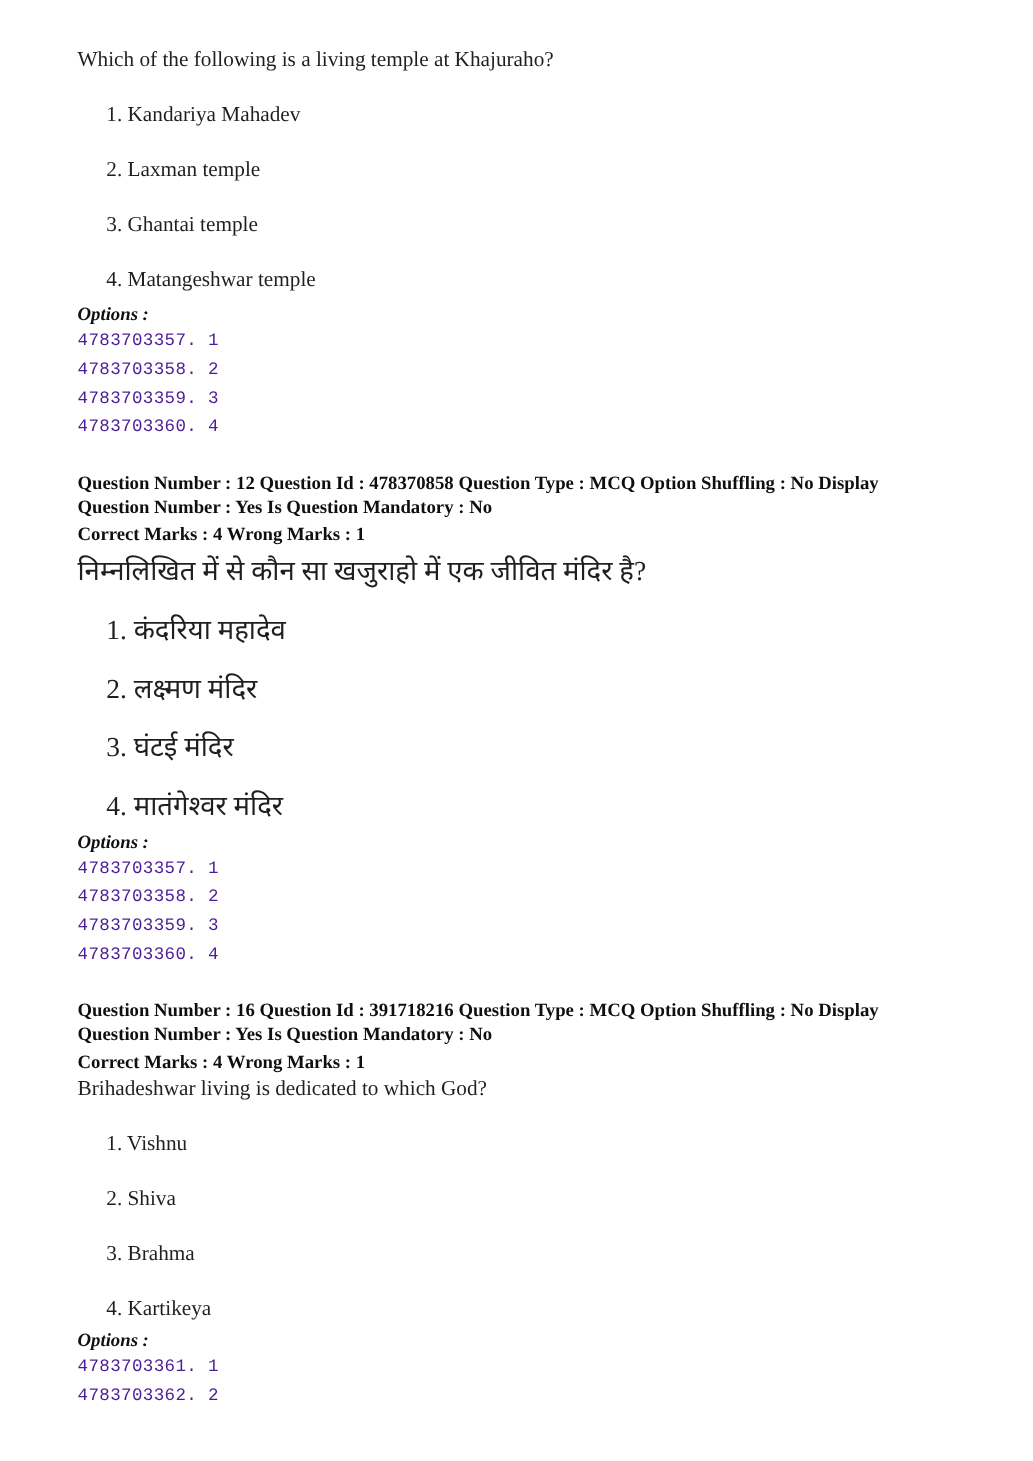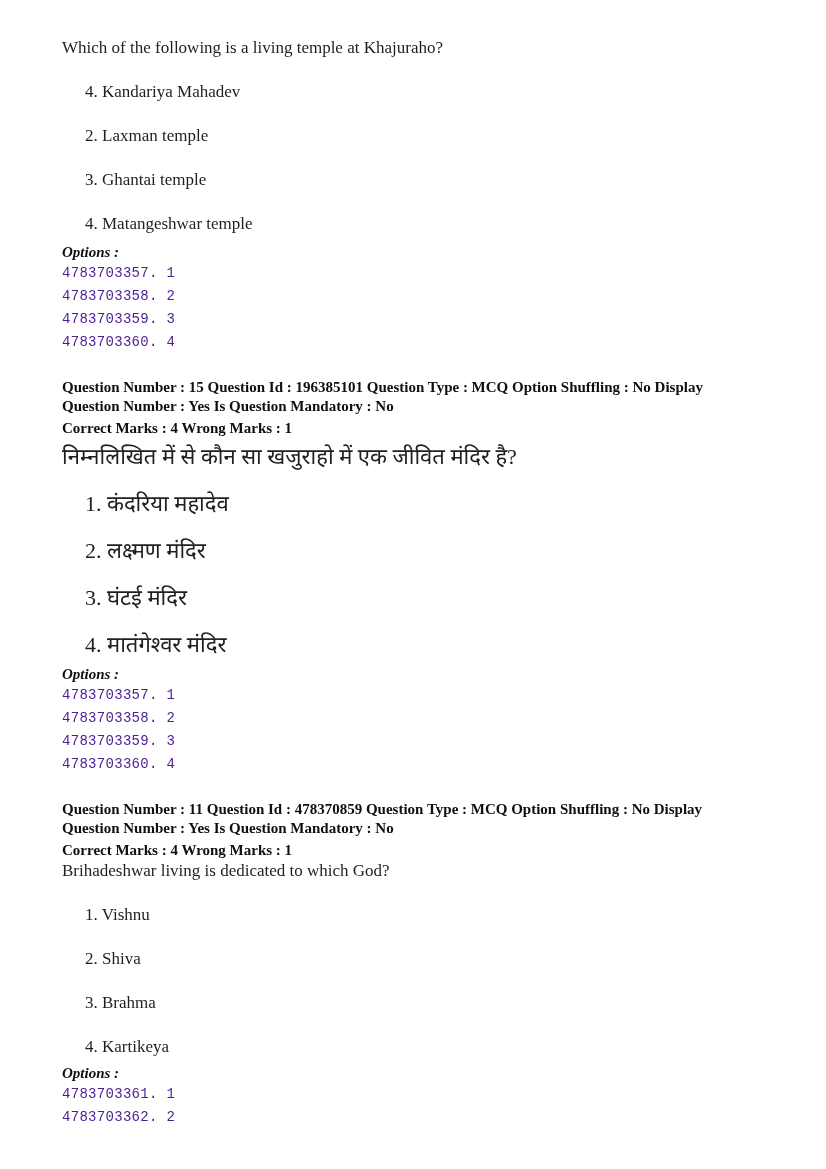--- a/index.html
+++ b/index.html
@@ -25,52 +25,52 @@
   .opt-label-tight { margin-top: 6px; }
   .q-en2    { font-size: 17px; line-height: 20px; margin-top: 1px; }
 </style>
 </head>
 <body>
 
 <div class="page">
 
   <section>
     <p class="q-text">Which of the following is a living temple at Khajuraho?</p>
-    <p class="opt">4. Kandariya Mahadev</p>
+    <p class="opt">1. Kandariya Mahadev</p>
     <p class="opt">2. Laxman temple</p>
     <p class="opt">3. Ghantai temple</p>
     <p class="opt">4. Matangeshwar temple</p>
     <p class="opt-label">Options :</p>
     <p class="opt-id">4783703357. 1</p>
     <p class="opt-id">4783703358. 2</p>
     <p class="opt-id">4783703359. 3</p>
     <p class="opt-id">4783703360. 4</p>
   </section>
 
   <section>
     <div class="meta-block">
-      <p class="meta">Question Number : 15 Question Id : 196385101 Question Type : MCQ Option Shuffling : No Display</p>
+      <p class="meta">Question Number : 12 Question Id : 478370858 Question Type : MCQ Option Shuffling : No Display</p>
       <p class="meta">Question Number : Yes Is Question Mandatory : No</p>
       <p class="meta marks">Correct Marks : 4 Wrong Marks : 1</p>
     </div>
     <p class="q-hi">निम्नलिखित में से कौन सा खजुराहो में एक जीवित मंदिर है?</p>
     <p class="opt-hi">1. कंदरिया महादेव</p>
     <p class="opt-hi">2. लक्ष्मण मंदिर</p>
     <p class="opt-hi">3. घंटई मंदिर</p>
     <p class="opt-hi">4. मातंगेश्वर मंदिर</p>
     <p class="opt-label opt-label-tight">Options :</p>
     <p class="opt-id">4783703357. 1</p>
     <p class="opt-id">4783703358. 2</p>
     <p class="opt-id">4783703359. 3</p>
     <p class="opt-id">4783703360. 4</p>
   </section>
 
   <section>
     <div class="meta-block">
-      <p class="meta">Question Number : 11 Question Id : 478370859 Question Type : MCQ Option Shuffling : No Display</p>
+      <p class="meta">Question Number : 16 Question Id : 391718216 Question Type : MCQ Option Shuffling : No Display</p>
       <p class="meta">Question Number : Yes Is Question Mandatory : No</p>
       <p class="meta marks">Correct Marks : 4 Wrong Marks : 1</p>
     </div>
     <p class="q-en2">Brihadeshwar living is dedicated to which God?</p>
     <p class="opt">1. Vishnu</p>
     <p class="opt">2. Shiva</p>
     <p class="opt">3. Brahma</p>
     <p class="opt">4. Kartikeya</p>
     <p class="opt-label opt-label-tight">Options :</p>
     <p class="opt-id">4783703361. 1</p>

